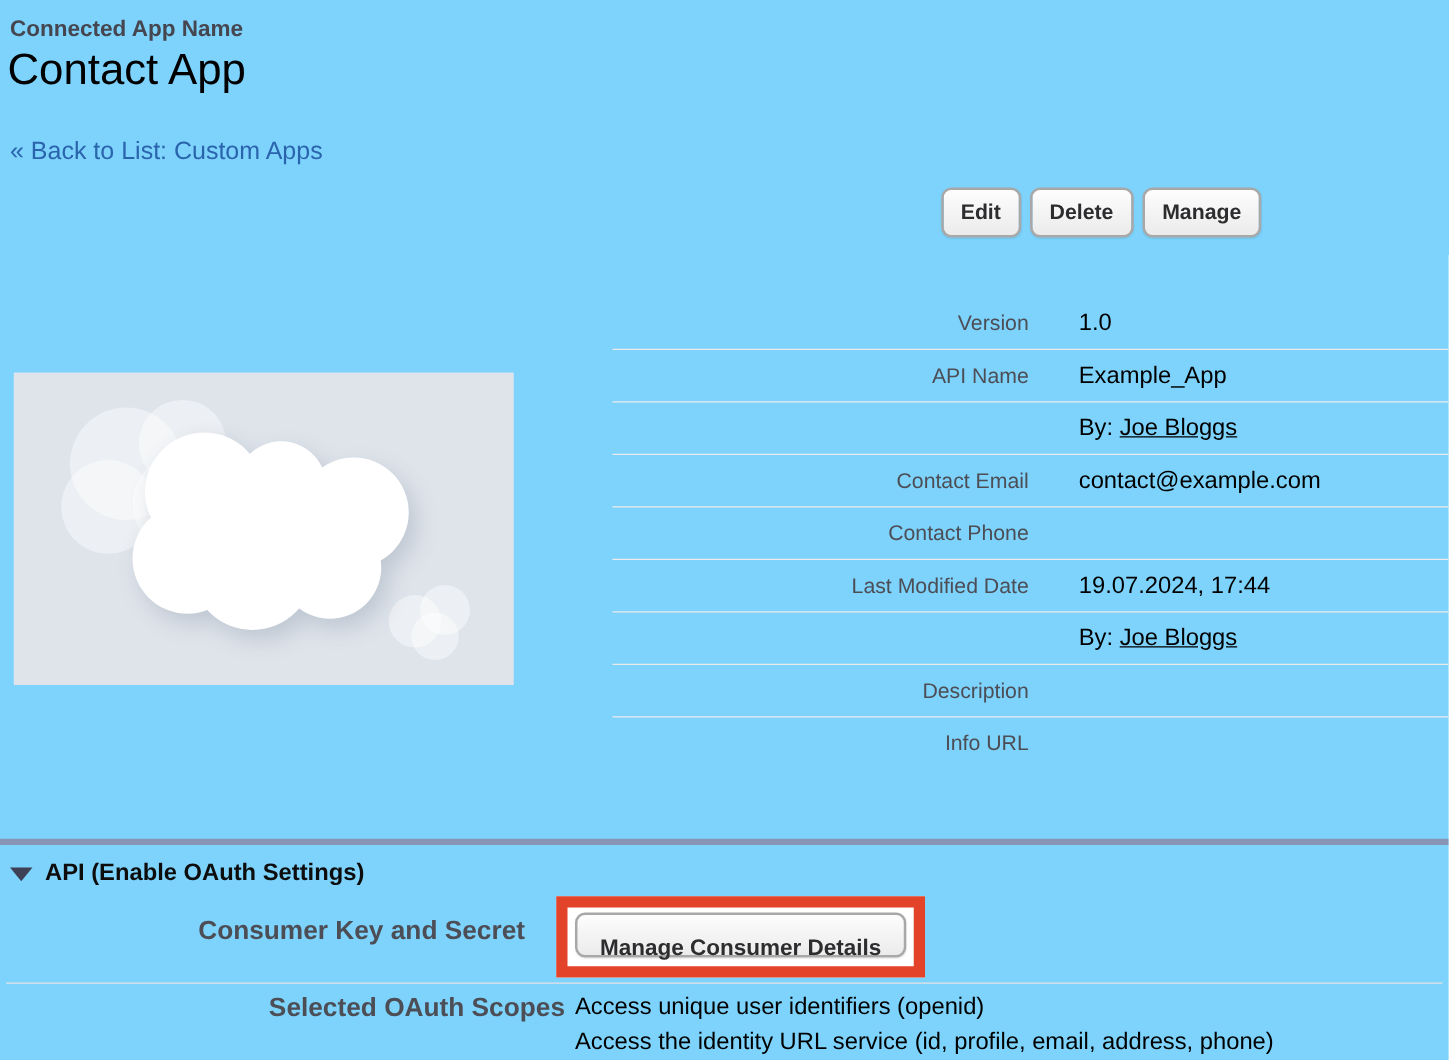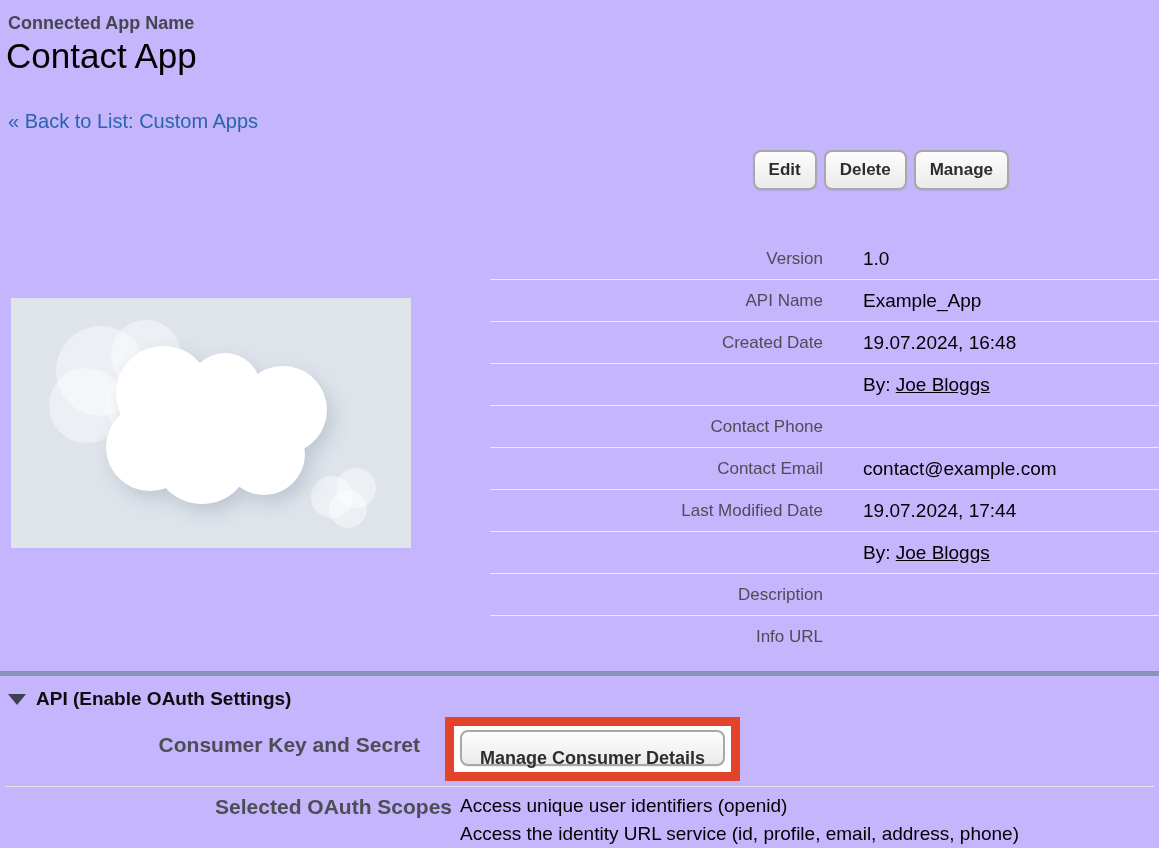--- a/index.html
+++ b/index.html
@@ -1,18 +1,18 @@
 <!DOCTYPE html>
 <html><head>
 <meta charset="utf-8">
 <style>
   html,body { margin:0; padding:0; background:#fff; }
   .page {
     position:relative; width:1159px; height:848px; overflow:hidden;
-    background:#c4b5fd; font-family:"Liberation Sans", sans-serif;
+    background:#7dd3fc; font-family:"Liberation Sans", sans-serif;
   }
 
   
   .field-label { position:absolute; left:8px; top:13px; font-size:18px; font-weight:bold; color:#45464f; }
   .app-name   { position:absolute; left:6px; top:36px; font-size:35px; color:#000; }
   .back-link  { position:absolute; left:8px; top:110px; font-size:20px; color:#2a64ad; cursor:pointer; text-decoration:none; }
 
   
   .toolbar { position:absolute; top:150px; right:150px; display:flex; gap:7px; }
   .btn {
@@ -91,34 +91,30 @@
   <div class="detail-table">
     <div class="drow">
       <span class="dlabel">Version</span>
       <span class="dvalue">1.0</span>
     </div>
     <div class="drow">
       <span class="dlabel">API Name</span>
       <span class="dvalue">Example_App</span>
     </div>
     <div class="drow">
-      <span class="dlabel">Created Date</span>
-      <span class="dvalue">19.07.2024, 16:48</span>
-    </div>
-    <div class="drow">
       <span class="dlabel"></span>
       <span class="dvalue"><span>By: </span><a class="person-link">Joe Bloggs</a></span>
     </div>
     <div class="drow">
+      <span class="dlabel">Contact Email</span>
+      <span class="dvalue">contact@example.com</span>
+    </div>
+    <div class="drow">
       <span class="dlabel">Contact Phone</span>
       <span class="dvalue"></span>
-    </div>
-    <div class="drow">
-      <span class="dlabel">Contact Email</span>
-      <span class="dvalue">contact@example.com</span>
     </div>
     <div class="drow">
       <span class="dlabel">Last Modified Date</span>
       <span class="dvalue">19.07.2024, 17:44</span>
     </div>
     <div class="drow">
       <span class="dlabel"></span>
       <span class="dvalue"><span>By: </span><a class="person-link">Joe Bloggs</a></span>
     </div>
     <div class="drow">

